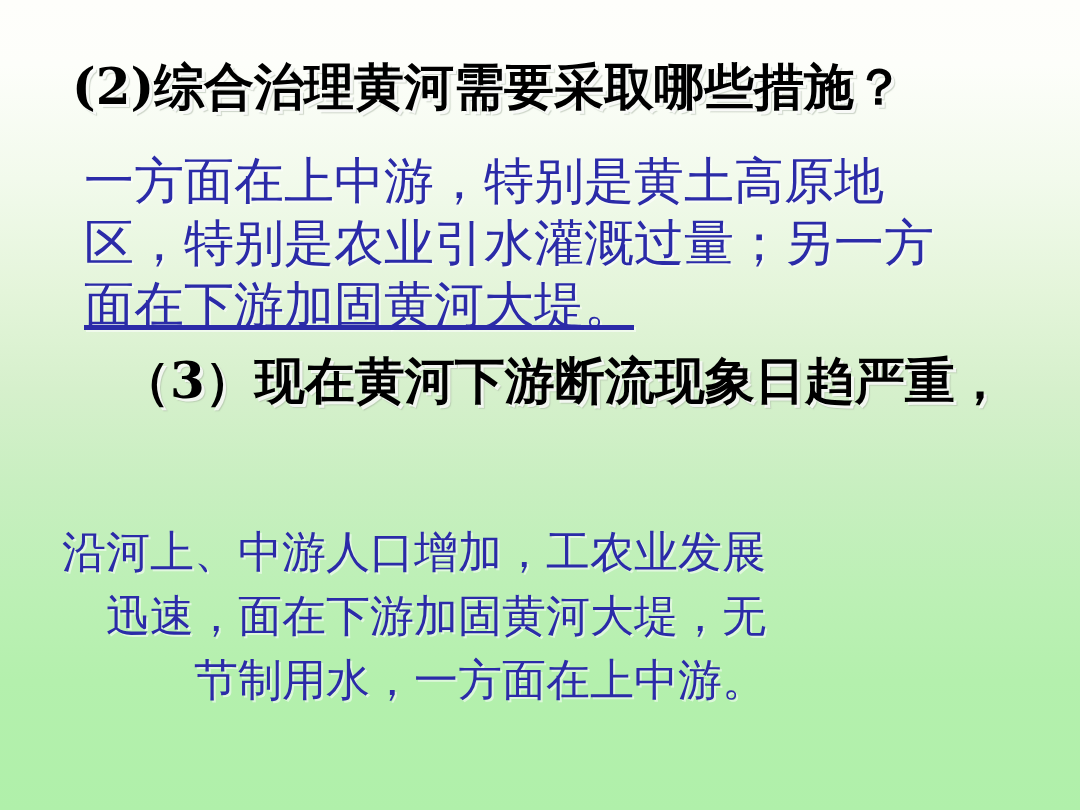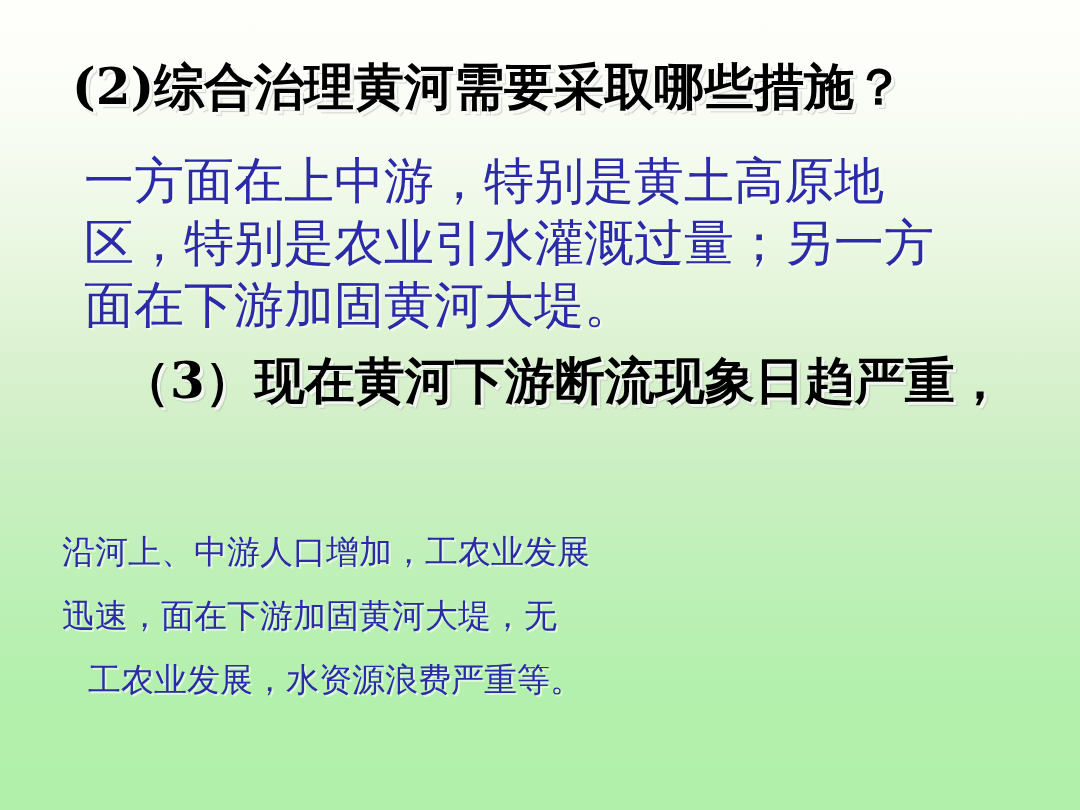--- a/index.html
+++ b/index.html
@@ -81,27 +81,28 @@
     white-space: nowrap;
     text-shadow: 2px 2px 0px rgba(255,255,255,0.55);
   }
 
   #answer-1 {
     left: 84px;
     top: 150px;
     font-size: 50px;
     line-height: 62px;
   }
-  #answer-1 .a-line.l3 { padding-left: 0px; }
+  #answer-1 .a-line.l3 { padding-left: 0px; text-decoration: underline; }
 
   #answer-2 {
     left: 62px;
     top: 520px;
-    font-size: 33px;
+    font-size: 44px;
     line-height: 64px;
+    text-align: right;
   }
   #answer-2 .a-line.l3 { padding-left: 26px; }
 </style>
 </head>
 <body>
 
 <div id="slide">
 
   <div id="title-line" class="q-heading">(2)综合治理黄河需要采取哪些措施？</div>
 
@@ -111,16 +112,16 @@
     <div class="a-line l3">面在下游加固黄河大堤。</div>
   </div>
 
   <div id="q3-block">
     <div class="q3-line l1">（3）现在黄河下游断流现象日趋严重，</div>
   </div>
 
   <div id="answer-2" class="answer">
     <div class="a-line l1">沿河上、中游人口增加，工农业发展</div>
     <div class="a-line l2">迅速，面在下游加固黄河大堤，无</div>
-    <div class="a-line l3">工农业发展，水资源浪费严重等。</div>
+    <div class="a-line l3">节制用水，一方面在上中游。</div>
   </div>
 
 </div>
 
 </body></html>

